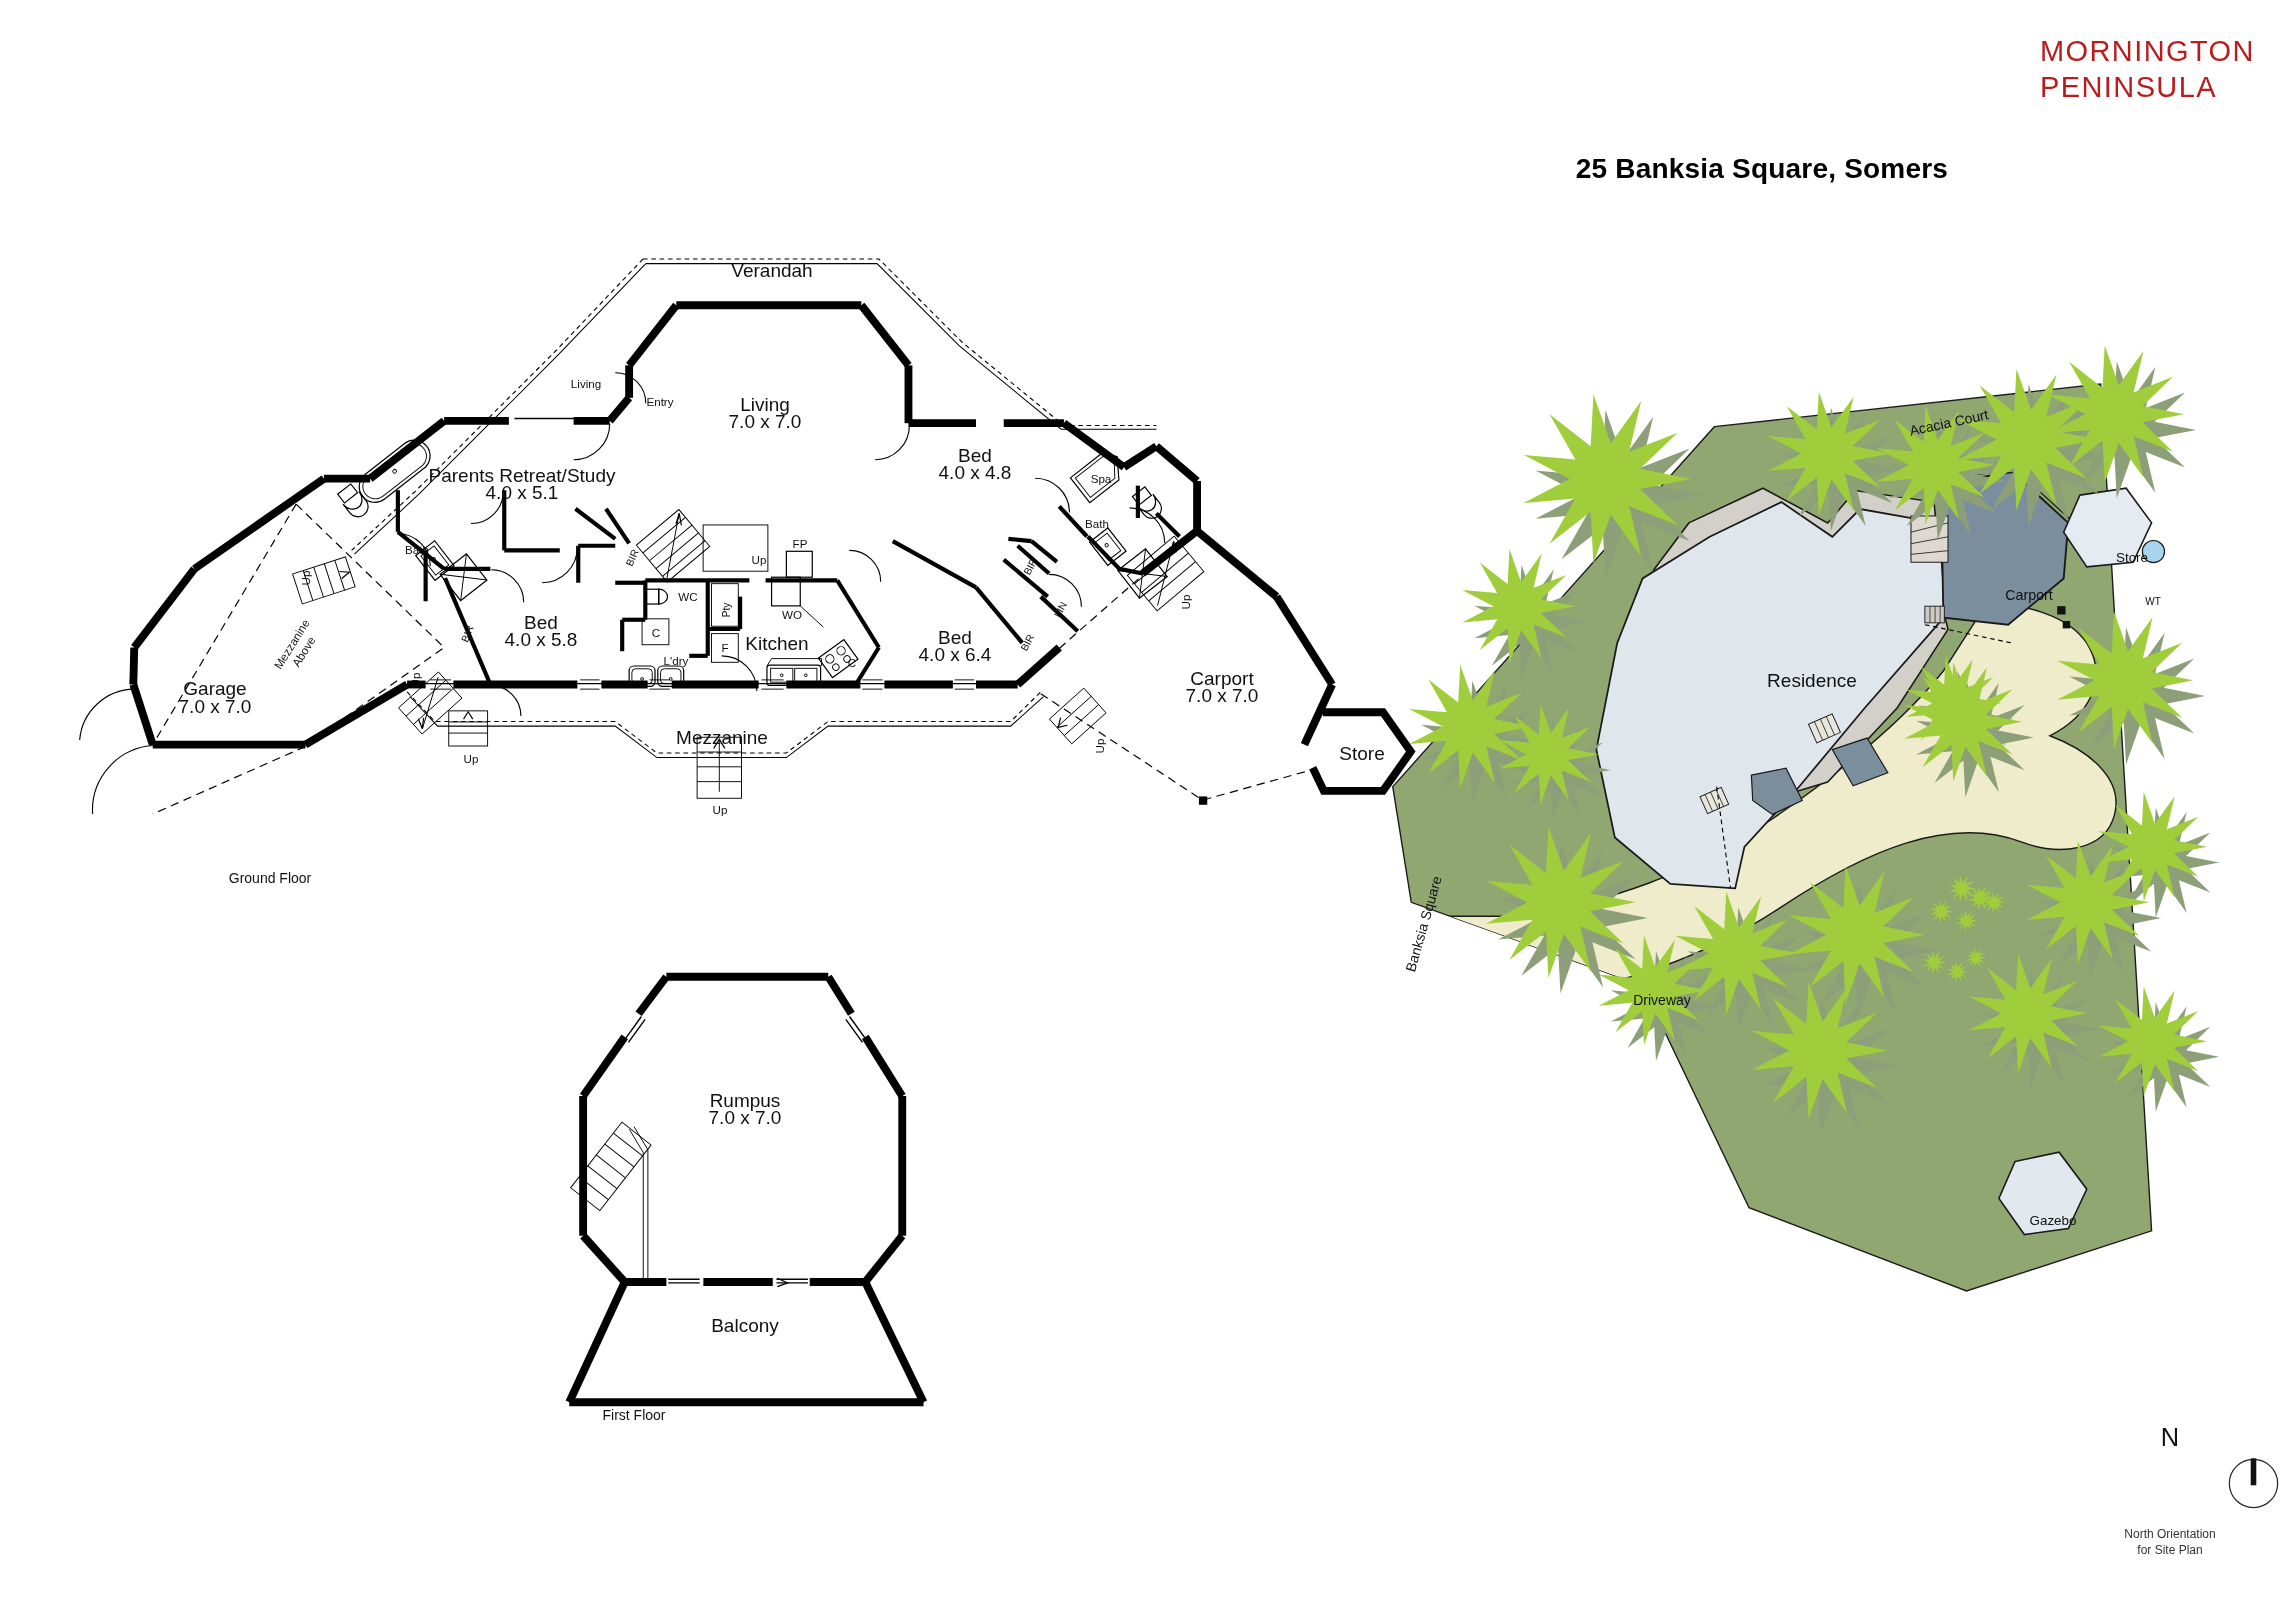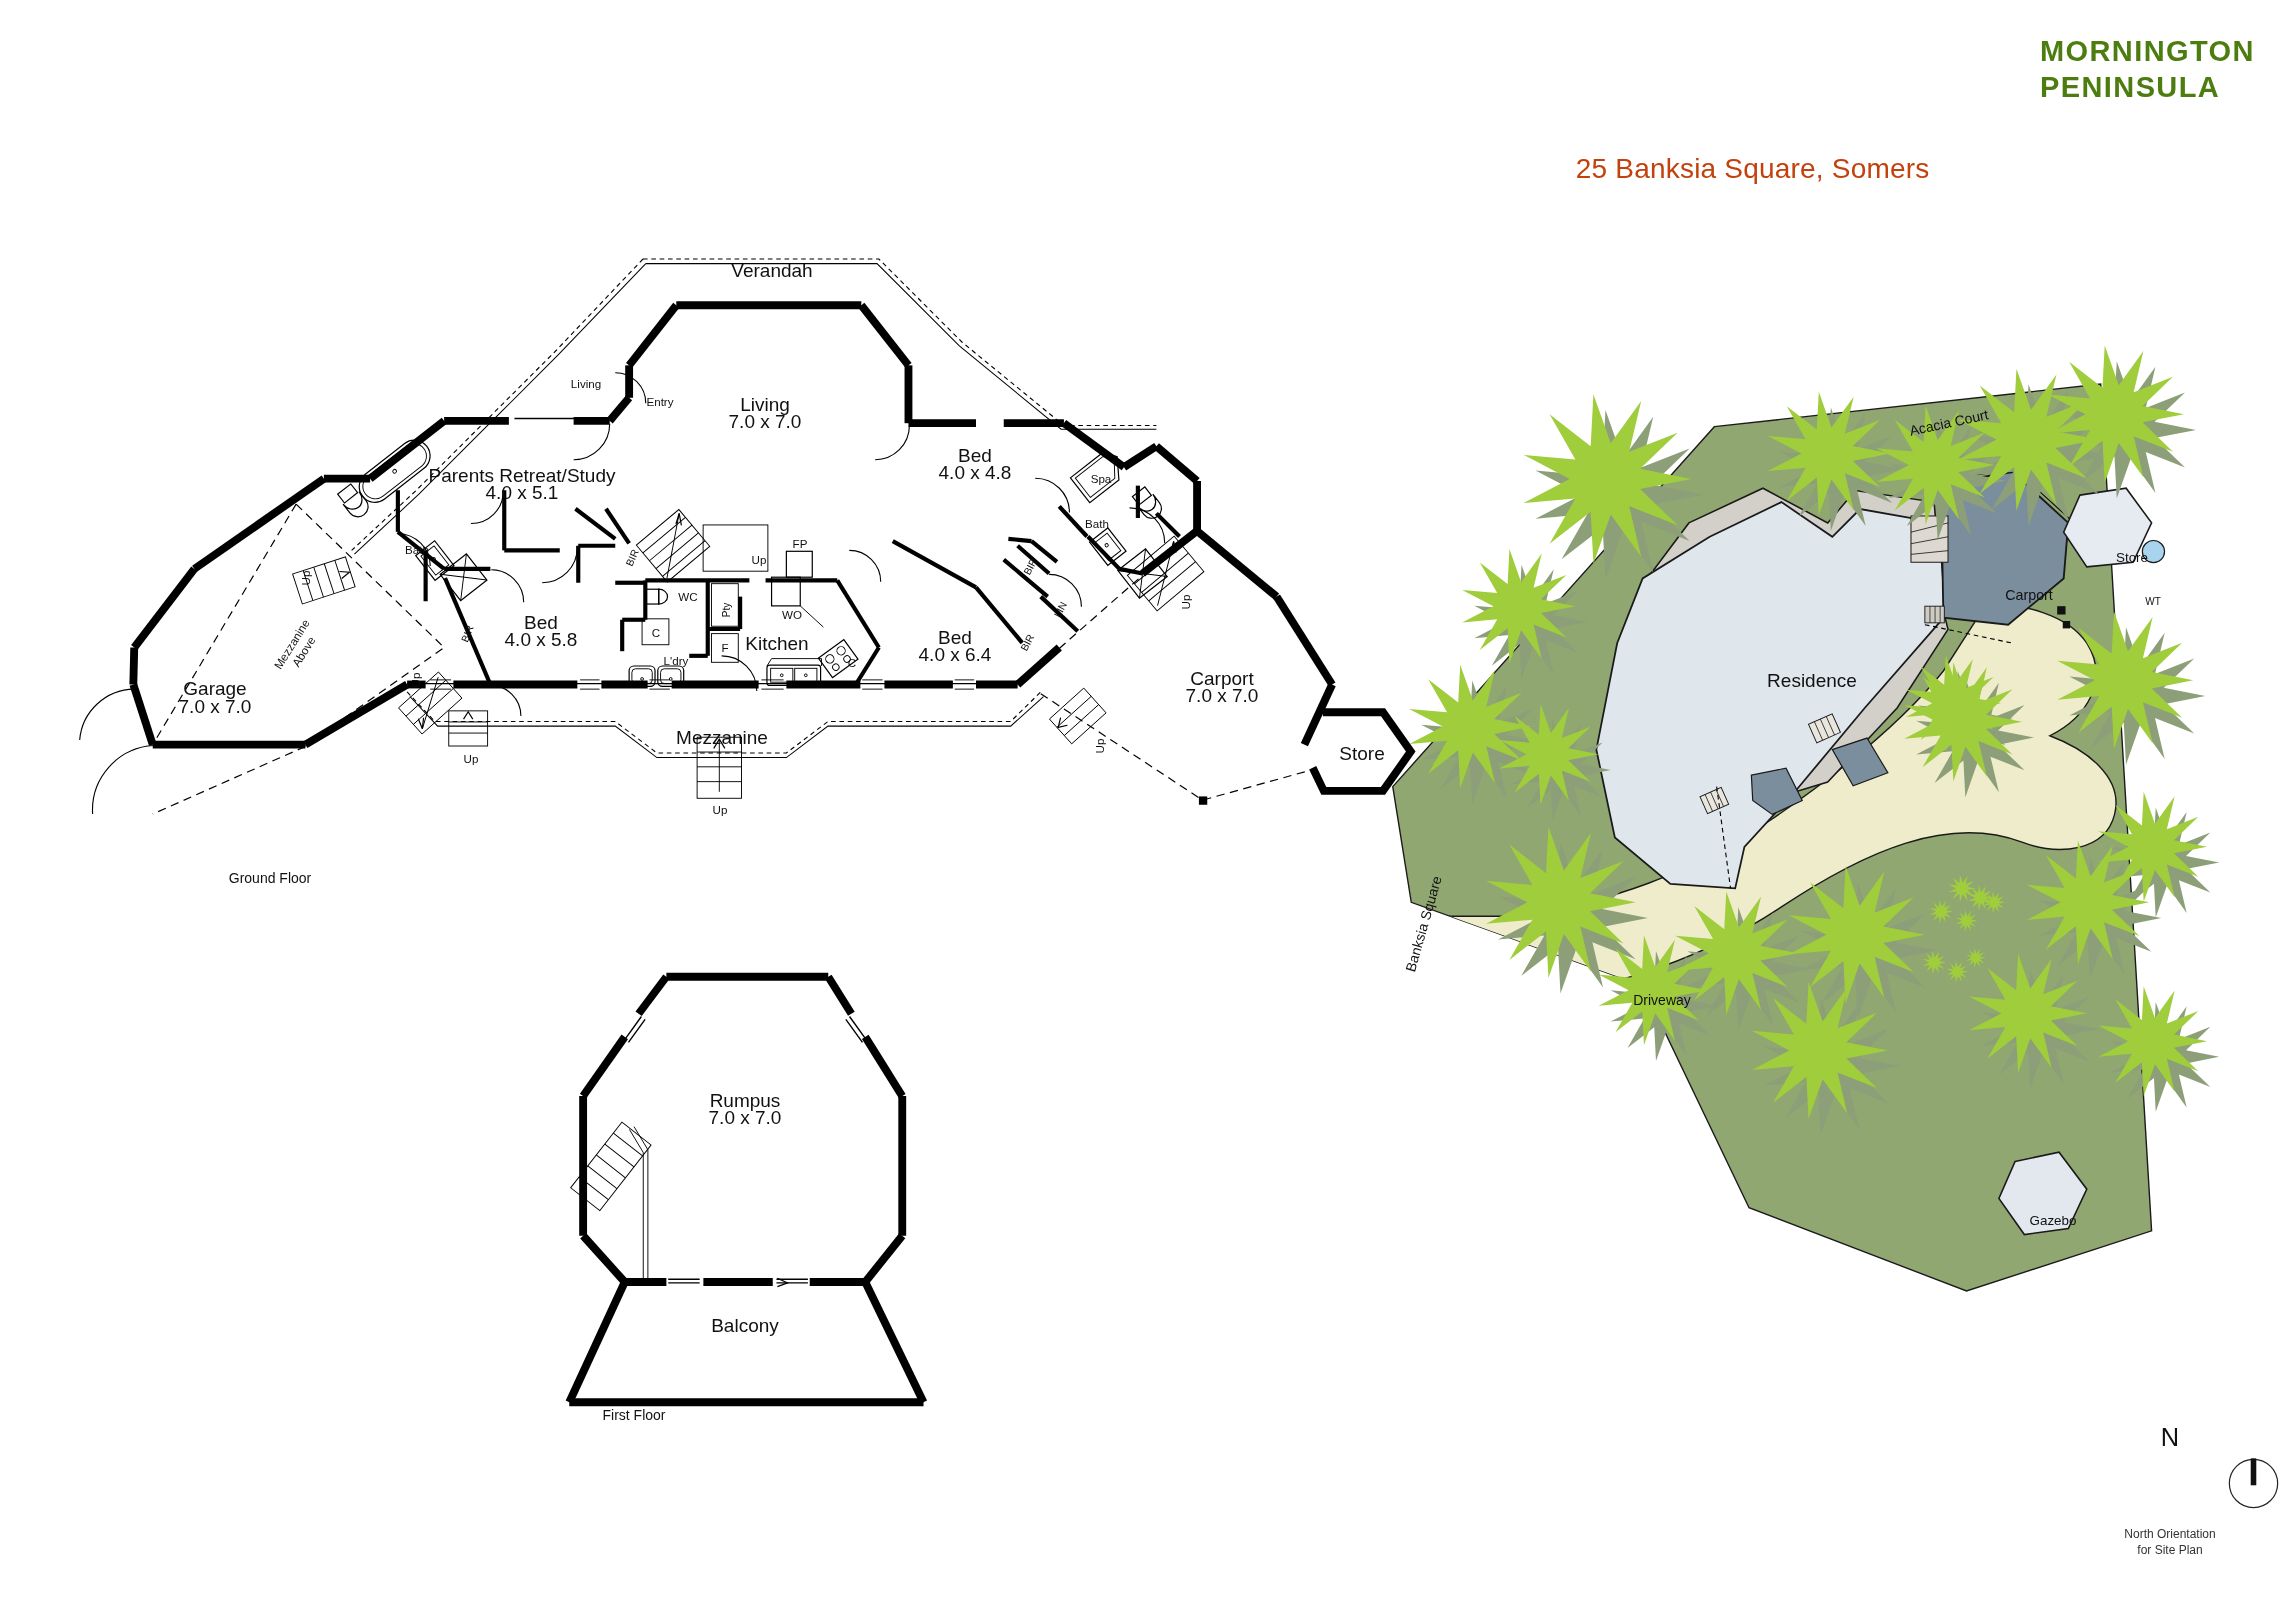--- a/index.html
+++ b/index.html
@@ -13,25 +13,25 @@
 
   
   #brand-block{position:absolute;left:1573px;top:18.5px;width:694px;height:185px;}
   #brand-logo{
     position:absolute;left:0;top:0;
     font-size:116px;line-height:1;font-weight:700;letter-spacing:-4.6px;
     color:#111111;font-family:"Liberation Sans","DejaVu Sans",sans-serif;
   }
   #brand-region{
     position:absolute;left:467px;top:14px;width:213px;
-    font-size:29px;line-height:1.25;letter-spacing:1.4px;font-weight:700;color:#4d7c0f;
+    font-size:29px;line-height:1.25;letter-spacing:1.4px;font-weight:400;color:#b91c1c;
   }
   #brand-address{
     position:absolute;left:2.8px;top:134px;
-    font-size:28px;letter-spacing:0.2px;color:#c2410c;font-weight:400;
+    font-size:28px;letter-spacing:0.2px;color:#000000;font-weight:700;
   }
 
   
   .lbl{position:absolute;white-space:pre;text-align:center;color:#111;
        font-size:19px;line-height:1.22;transform:translate(-50%,-50%);}
   .lbl.s{font-size:11.6px;}
   .lbl.xs{font-size:10.2px;}
   .lbl.floorname{font-size:14px;}
 
   svg{position:absolute;left:0;top:0;overflow:visible;}

